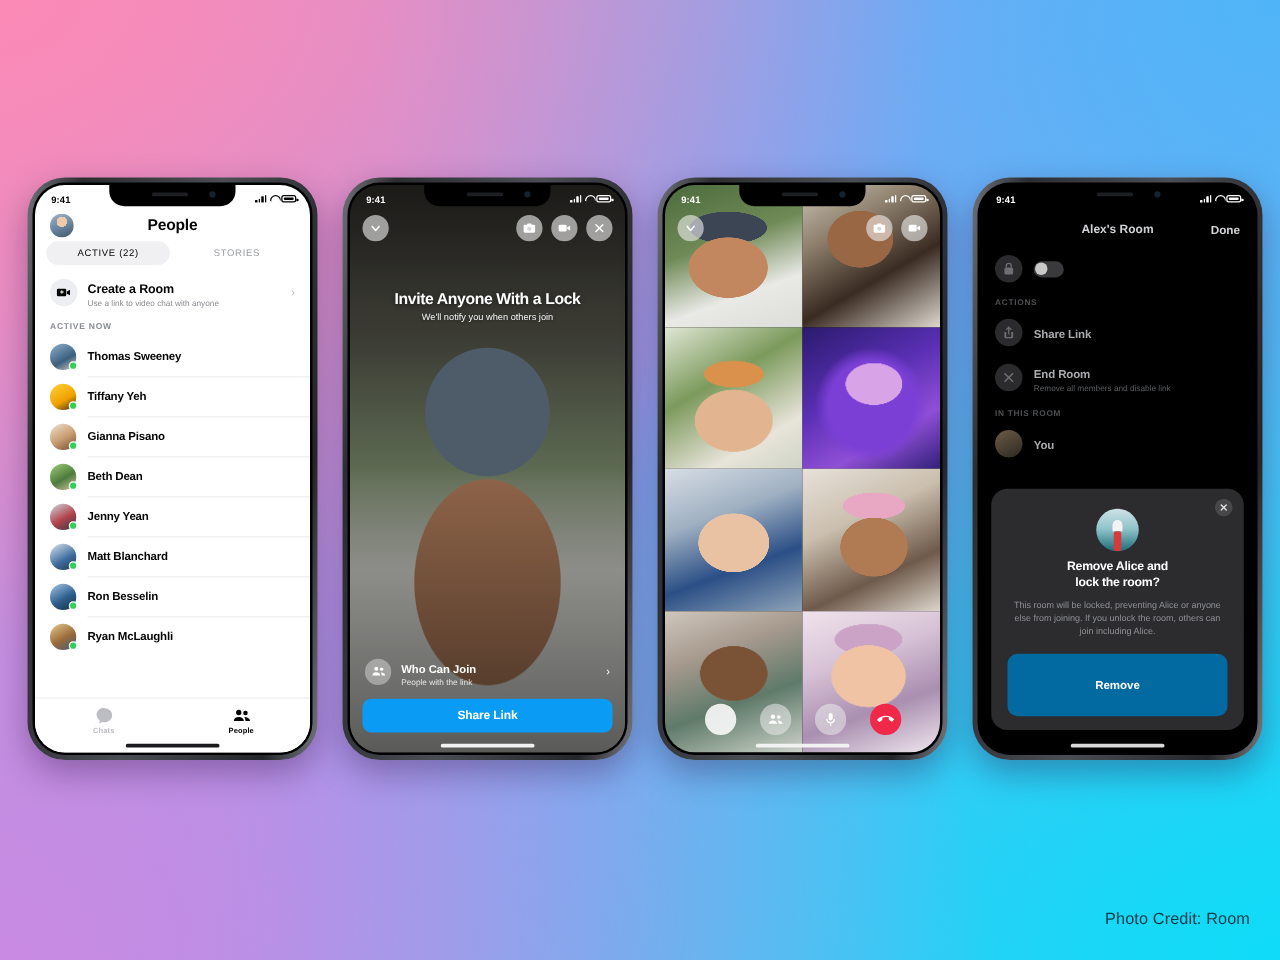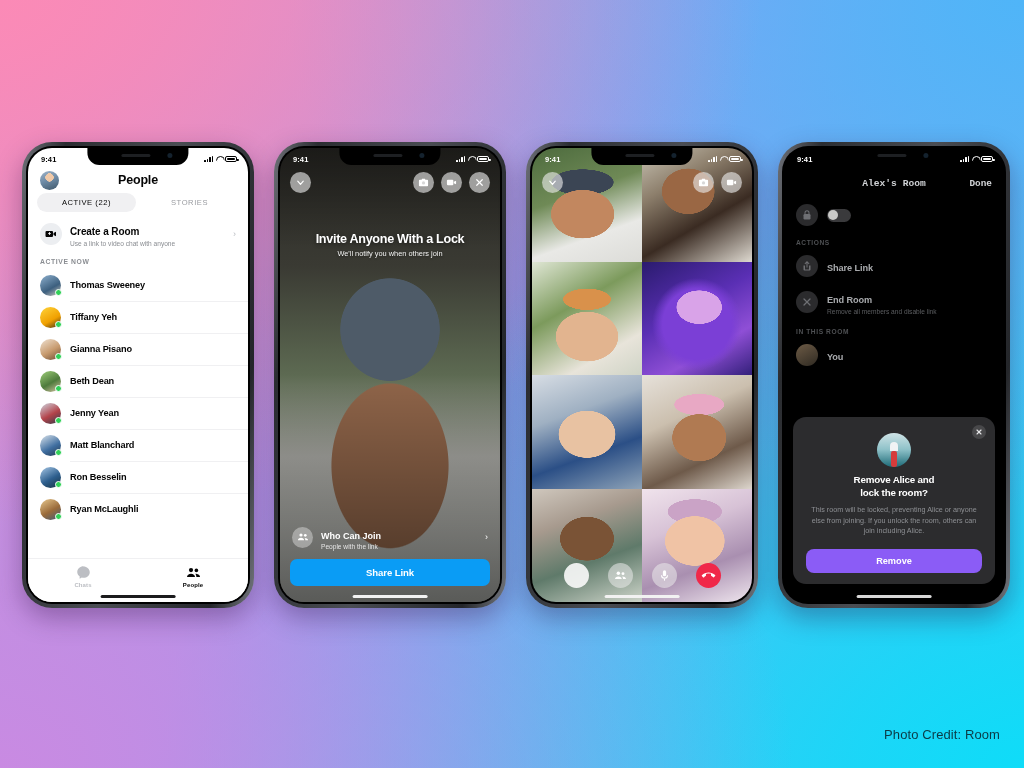--- a/index.html
+++ b/index.html
@@ -180,21 +180,21 @@
         display:flex;align-items:center;justify-content:center;color:#fff;}
   .cbtn.plain{background:rgba(250,250,250,.9);}
   .cbtn.end{background:#f02849;width:25px;height:25px;}
   .cbtn svg{width:13px;height:13px;}
 
   
   #phone4 { left:778px; top:142px; width:232px; height:466px; }
   .p4{background:#000;color:#fff;}
   .p4 .statusbar{color:#fff;}
   .p4-sheet{position:absolute;inset:0;padding:24px 0 0;}
-  .p4-head{display:flex;align-items:center;justify-content:flex-start;padding:4px 12px 8px;position:relative;height:26px;font-family:Liberation Mono, monospace;}
+  .p4-head{display:flex;align-items:center;justify-content:flex-start;padding:4px 12px 8px;position:relative;height:26px;}
   .p4-title{position:absolute;left:0;right:0;text-align:center;font-size:9.6px;font-weight:bold;color:#cfd1d4;}
   .p4-done{margin-left:auto;font-size:9.4px;font-weight:bold;color:#d4d6d9;z-index:2;}
   .p4-row{display:flex;align-items:center;gap:9px;padding:6px 12px;}
   .p4-ic{width:22px;height:22px;border-radius:50%;background:#2b2b2d;flex:none;
          display:flex;align-items:center;justify-content:center;color:#6e6f73;}
   .p4-ic svg{width:12px;height:12px;}
   .p4-txt{flex:1;min-width:0;}
   .p4-t{font-size:9.2px;font-weight:bold;color:#a8aaad;letter-spacing:-.1px;}
   .p4-s{font-size:6.6px;color:#5b5d60;margin-top:1px;}
   .toggle{width:24px;height:13px;border-radius:8px;background:#3a3a3c;position:relative;flex:none;}
@@ -206,22 +206,22 @@
            background:#48484a;display:flex;align-items:center;justify-content:center;color:#e8e8ea;}
   .modal-x svg{width:8px;height:8px;}
   .modal-illus{width:34px;height:34px;border-radius:50%;margin:2px auto 7px;position:relative;overflow:hidden;
     background:linear-gradient(180deg,#cfe3e6 0%,#8fc2c9 48%,#1e6b78 100%);}
   .modal-illus::before{content:"";position:absolute;left:50%;top:26%;transform:translateX(-50%);
     width:8px;height:9px;border-radius:4px 4px 0 0;background:#f1f3f4;}
   .modal-illus::after{content:"";position:absolute;left:50%;top:52%;transform:translateX(-50%);
     width:6px;height:16px;background:#d63b3b;border-radius:2px;}
   .modal-h{font-size:9.8px;font-weight:bold;line-height:1.32;letter-spacing:-.2px;color:#fff;}
   .modal-p{font-size:7.2px;line-height:1.48;color:#8e9094;margin-top:5px;padding:0 2px;}
-  .modal-btn{display:block;width:100%;margin-top:12px;border:0;border-radius:8px;background:#8b5cf6;
-             color:#fff;font-family:inherit;font-size:9.2px;font-weight:bold;padding:7px 0;}
+  .modal-btn{display:block;width:100%;margin-top:12px;border:0;border-radius:8px;background:#0369a1;
+             color:#fff;font-family:inherit;font-size:9.2px;font-weight:bold;padding:20px 0;}
 
   
   .credit{position:absolute;right:24px;bottom:26px;font-size:13px;color:#0b3b46;letter-spacing:.1px;}
 </style>
 </head>
 <body>
 
 <div class="phone" id="phone1">
  <div class="phone-inner">
   <div class="screen p1">

